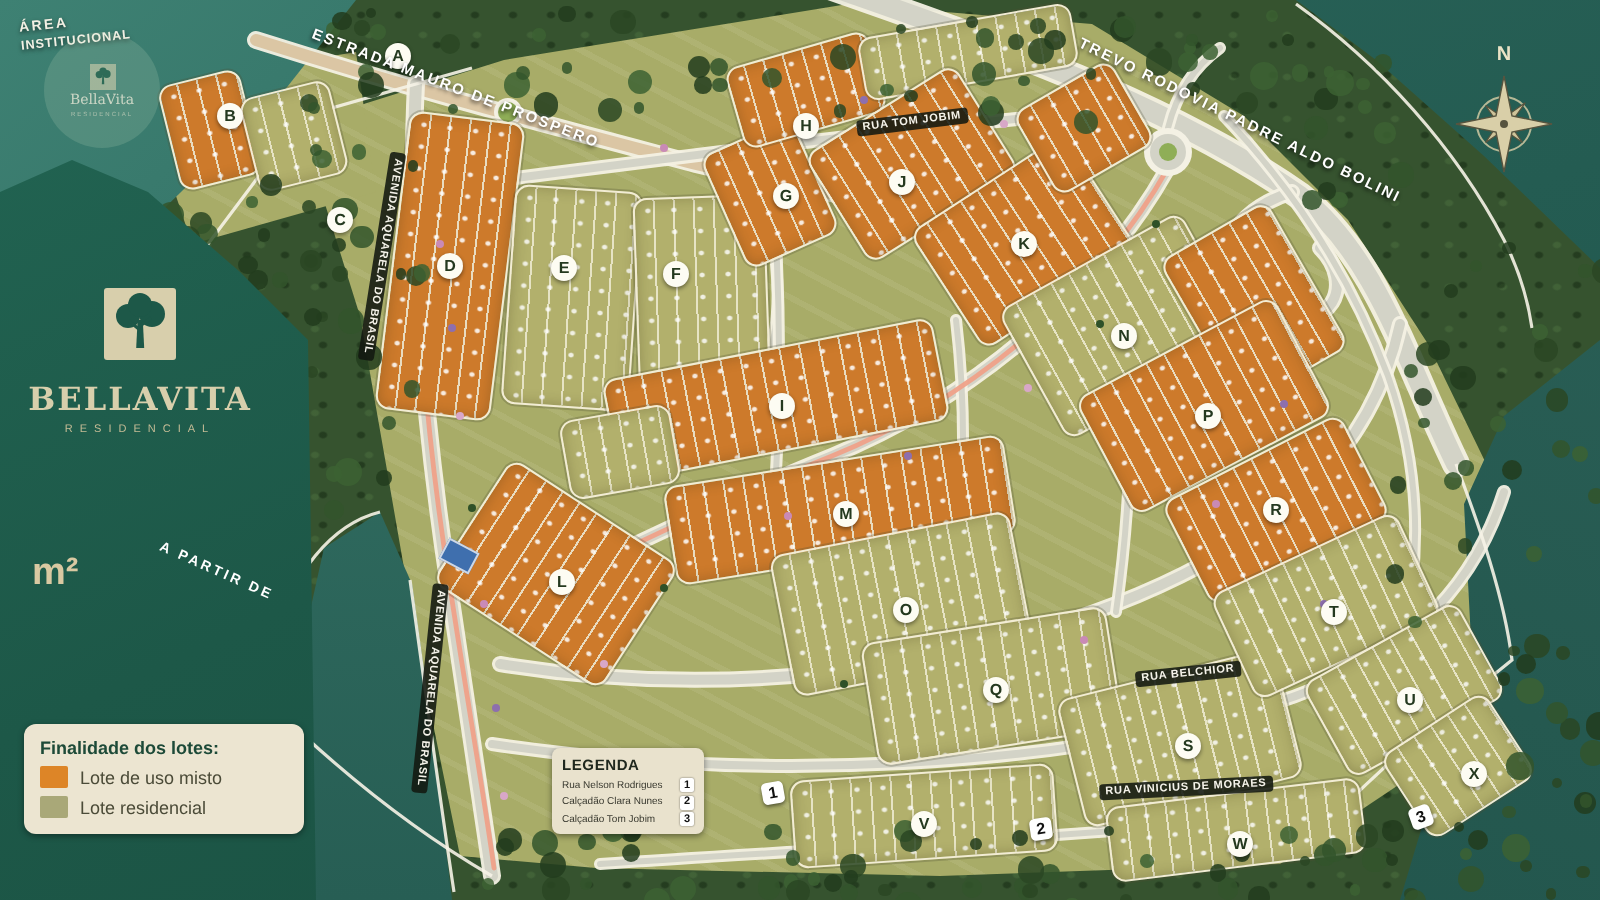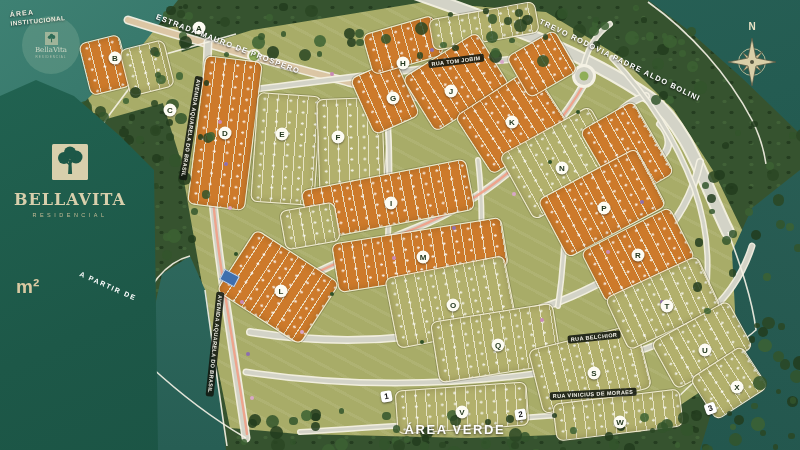--- a/index.html
+++ b/index.html
@@ -479,22 +479,38 @@
       <div class="chip" style="left: 705px; top: 403px; transform: rotate(-20deg);">3</div>
       <div class="rdlbl" style="left: 228px; top: 44px; transform: translate(-50%, -50%) rotate(21deg);">ESTRADA MAURO DE PROSPERO</div>
       <div class="rdlbl" style="left: 620px; top: 60px; transform: translate(-50%, -50%) rotate(26deg);">TREVO RODOVIA PADRE ALDO BOLINI</div>
       <div class="pill" style="left: 191px; top: 128px; transform: translate(-50%, -50%) rotate(99deg);">AVENIDA AQUARELA DO BRASIL</div>
       <div class="pill" style="left: 215px; top: 344px; transform: translate(-50%, -50%) rotate(96deg);">AVENIDA AQUARELA DO BRASIL</div>
       <div class="pill" style="left: 456px; top: 61px; transform: translate(-50%, -50%) rotate(-7deg);">RUA TOM JOBIM</div>
       <div class="pill" style="left: 594px; top: 337px; transform: translate(-50%, -50%) rotate(-6deg);">RUA BELCHIOR</div>
       <div class="pill" style="left: 593px; top: 394px; transform: translate(-50%, -50%) rotate(-3deg);">RUA VINICIUS DE MORAES</div>
     </div>
 
-  <div class="area-verde">ÁREA VERDE</div>
-
+
+  <div class="legenda">
+    <div class="legenda-title">LEGENDA</div>
+    <div id="legenda-items">
+        <div class="leg-item">
+          <span class="leg-label">Rua Nelson Rodrigues</span>
+          <span class="leg-chip">1</span>
+        </div>
+        <div class="leg-item">
+          <span class="leg-label">Calçadão Clara Nunes</span>
+          <span class="leg-chip">2</span>
+        </div>
+        <div class="leg-item">
+          <span class="leg-label">Calçadão Tom Jobim</span>
+          <span class="leg-chip">3</span>
+        </div>
+      </div>
+  </div>
 
   <div class="panel"></div>
 
   <div class="panel-ui">
     <div class="logo-square">
       <svg viewBox="0 0 36 36" width="36" height="36">
         <rect width="36" height="36" rx="1.5" fill="#d8cfac"></rect>
         <g fill="#1d5848">
           <circle cx="12" cy="14" r="6"></circle>
             <circle cx="24" cy="13" r="6.5"></circle>
@@ -503,20 +519,33 @@
           <path d="M18 21 L12.5 16.5 M18 19 L23.5 15" stroke="#1d5848" stroke-width="1.6" fill="none"></path>
         </g>
       </svg>
     </div>
     <div class="brand">BellaVita</div>
     <div class="brand-sub">RESIDENCIAL</div>
     <div class="qualifier">A PARTIR DE</div>
     <div class="value-row">
       <span class="unit">m²</span>
     </div>
+    <div class="finalidade">
+      <div class="finalidade-title">Finalidade dos lotes:</div>
+      <div id="finalidade-items">
+          <div class="fin-item">
+            <span class="swatch misto"></span>
+            <span class="fin-label">Lote de uso misto</span>
+          </div>
+          <div class="fin-item">
+            <span class="swatch residencial"></span>
+            <span class="fin-label">Lote residencial</span>
+          </div>
+        </div>
+    </div>
   </div>
 
   <div class="area-inst">
     <span class="l1">ÁREA</span>
     <span class="l2">INSTITUCIONAL</span>
   </div>
 
   <div class="compass">
     <svg width="52" height="76" viewBox="0 0 52 76">
       <text x="26" y="12" text-anchor="middle" font-size="10" font-weight="bold" fill="#eae3c6">N</text>

